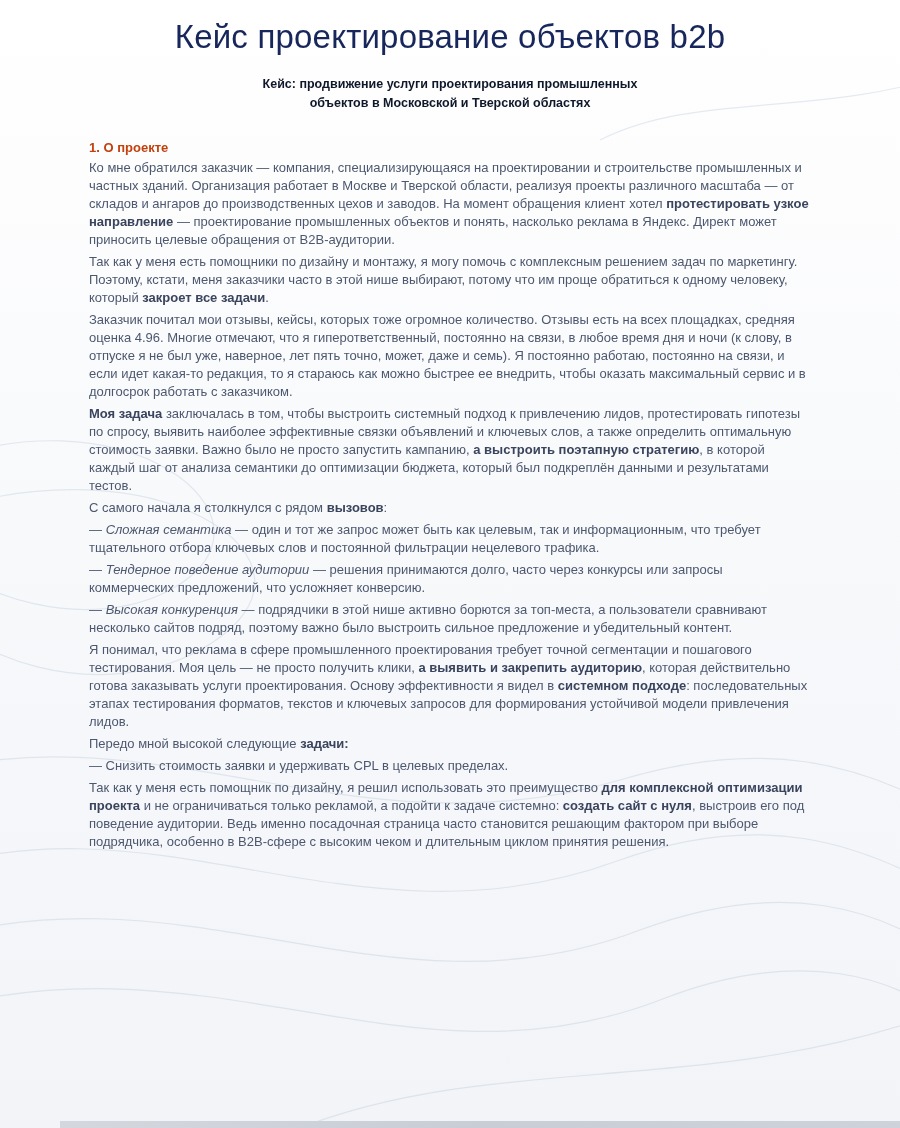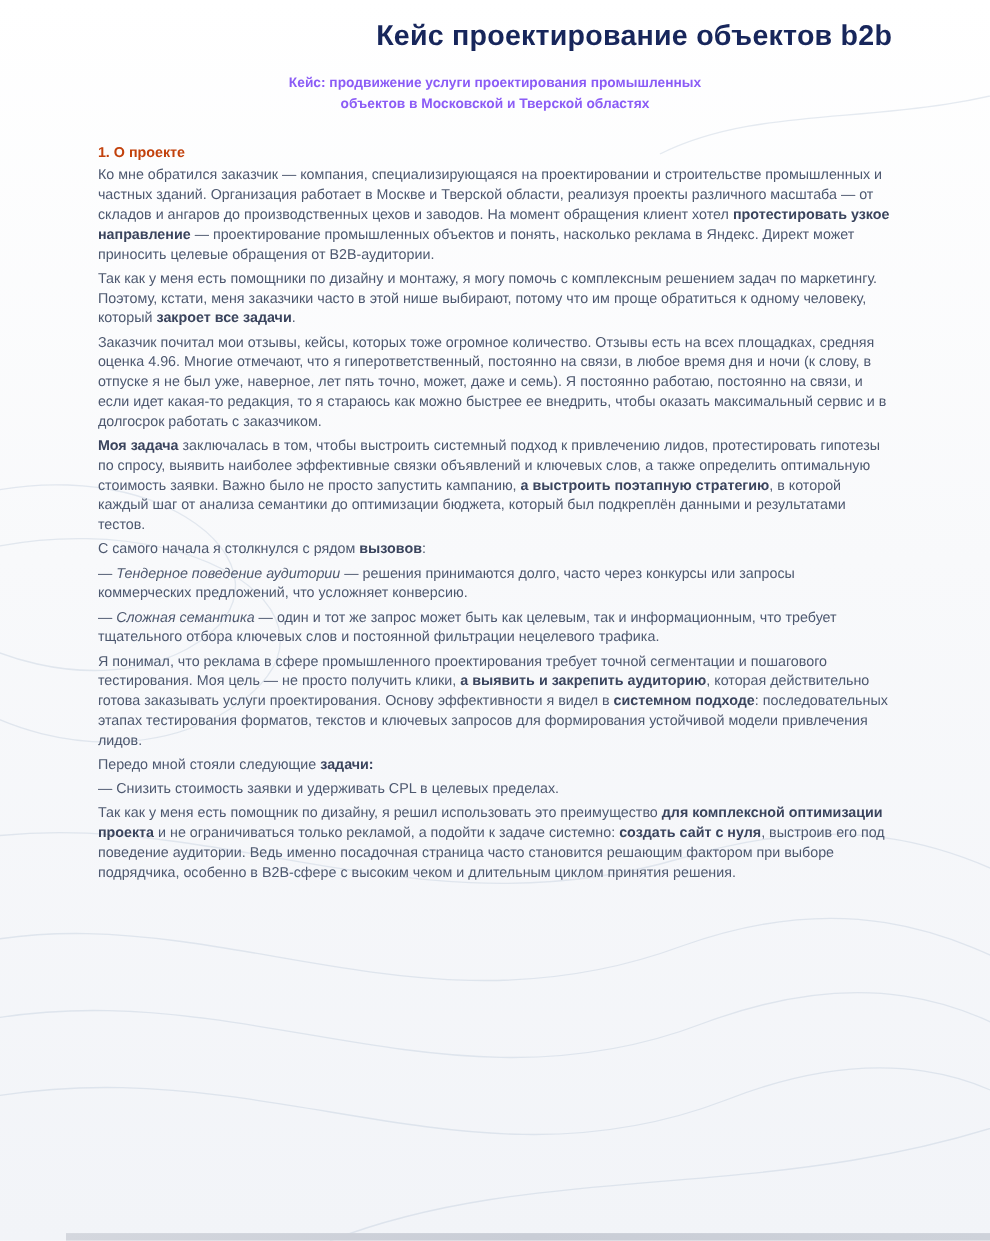--- a/index.html
+++ b/index.html
@@ -20,34 +20,34 @@
   }
   .content {
     position: relative;
     z-index: 1;
     width: 722px;
     margin: 0 auto;
     padding-top: 16px;
   }
   .page-title {
     margin: 0;
-    text-align: right;
-    font-size: 26px;
+    text-align: center;
+    font-size: 33px;
     line-height: 1.3;
-    font-weight: 700;
+    font-weight: 400;
     letter-spacing: 0.2px;
     color: #17265b;
   }
   .page-subtitle {
     margin: 16px 0 0 0;
     text-align: center;
     font-size: 12.5px;
     line-height: 1.55;
     font-weight: 600;
-    color: #8b5cf6;
+    color: #0f172a;
   }
   .section-heading {
     margin: 26px 0 0 0;
     font-size: 13px;
     font-weight: 700;
     color: #c2410c;
   }
   .para {
     margin: 4px 0 0 0;
     font-size: 13px;
@@ -94,24 +94,25 @@
   </p>
 
   <section>
     <h2 class="section-heading">1. О проекте</h2>
     <div>
         <p class="para"><span>Ко мне обратился заказчик — компания, специализирующаяся на проектировании и строительстве промышленных и частных зданий. Организация работает в Москве и Тверской области, реализуя проекты различного масштаба — от складов и ангаров до производственных цехов и заводов. На момент обращения клиент хотел </span><span class="b">протестировать узкое направление</span><span> — проектирование промышленных объектов и понять, насколько реклама в Яндекс. Директ может приносить целевые обращения от B2B-аудитории.</span></p>
         <p class="para"><span>Так как у меня есть помощники по дизайну и монтажу, я могу помочь с комплексным решением задач по маркетингу. Поэтому, кстати, меня заказчики часто в этой нише выбирают, потому что им проще обратиться к одному человеку, который </span><span class="b">закроет все задачи</span><span>.</span></p>
         <p class="para"><span>Заказчик почитал мои отзывы, кейсы, которых тоже огромное количество. Отзывы есть на всех площадках, средняя оценка 4.96. Многие отмечают, что я гиперответственный, постоянно на связи, в любое время дня и ночи (к слову, в отпуске я не был уже, наверное, лет пять точно, может, даже и семь). Я постоянно работаю, постоянно на связи, и если идет какая-то редакция, то я стараюсь как можно быстрее ее внедрить, чтобы оказать максимальный сервис и в долгосрок работать с заказчиком.</span></p>
         <p class="para"><span class="b">Моя задача</span><span> заключалась в том, чтобы выстроить системный подход к привлечению лидов, протестировать гипотезы по спросу, выявить наиболее эффективные связки объявлений и ключевых слов, а также определить оптимальную стоимость заявки. Важно было не просто запустить кампанию, </span><span class="b">а выстроить поэтапную стратегию</span><span>, в которой каждый шаг от анализа семантики до оптимизации бюджета, который был подкреплён данными и результатами тестов.</span></p>
         <p class="para"><span>С самого начала я столкнулся с рядом </span><span class="b">вызовов</span><span>:</span></p>
+        <p class="para"><span>— </span><span class="i">Сложная семантика</span><span> — один и тот же запрос может быть как целевым, так и информационным, что требует тщательного отбора ключевых слов и постоянной фильтрации нецелевого трафика.</span></p>
         <p class="para"><span>— </span><span class="i">Тендерное поведение аудитории</span><span> — решения принимаются долго, часто через конкурсы или запросы коммерческих предложений, что усложняет конверсию.</span></p>
-        <p class="para"><span>— </span><span class="i">Сложная семантика</span><span> — один и тот же запрос может быть как целевым, так и информационным, что требует тщательного отбора ключевых слов и постоянной фильтрации нецелевого трафика.</span></p>
+        <p class="para"><span>— </span><span class="i">Высокая конкуренция</span><span> — подрядчики в этой нише активно борются за топ-места, а пользователи сравнивают несколько сайтов подряд, поэтому важно было выстроить сильное предложение и убедительный контент.</span></p>
         <p class="para"><span>Я понимал, что реклама в сфере промышленного проектирования требует точной сегментации и пошагового тестирования. Моя цель — не просто получить клики, </span><span class="b">а выявить и закрепить аудиторию</span><span>, которая действительно готова заказывать услуги проектирования. Основу эффективности я видел в </span><span class="b">системном подходе</span><span>: последовательных этапах тестирования форматов, текстов и ключевых запросов для формирования устойчивой модели привлечения лидов.</span></p>
-        <p class="para"><span>Передо мной стояли следующие </span><span class="b">задачи:</span></p>
+        <p class="para"><span>Передо мной высокой следующие </span><span class="b">задачи:</span></p>
         <p class="para"><span>— Снизить стоимость заявки и удерживать CPL в целевых пределах.</span></p>
       </div>
   </section>
 
   <section>
     <div>
         <p class="para"><span>Так как у меня есть помощник по дизайну, я решил использовать это преимущество </span><span class="b">для комплексной оптимизации проекта</span><span> и не ограничиваться только рекламой, а подойти к задаче системно: </span><span class="b">создать сайт с нуля</span><span>, выстроив его под поведение аудитории. Ведь именно посадочная страница часто становится решающим фактором при выборе подрядчика, особенно в B2B-сфере с высоким чеком и длительным циклом принятия решения.</span></p>
       </div>
   </section>
 

